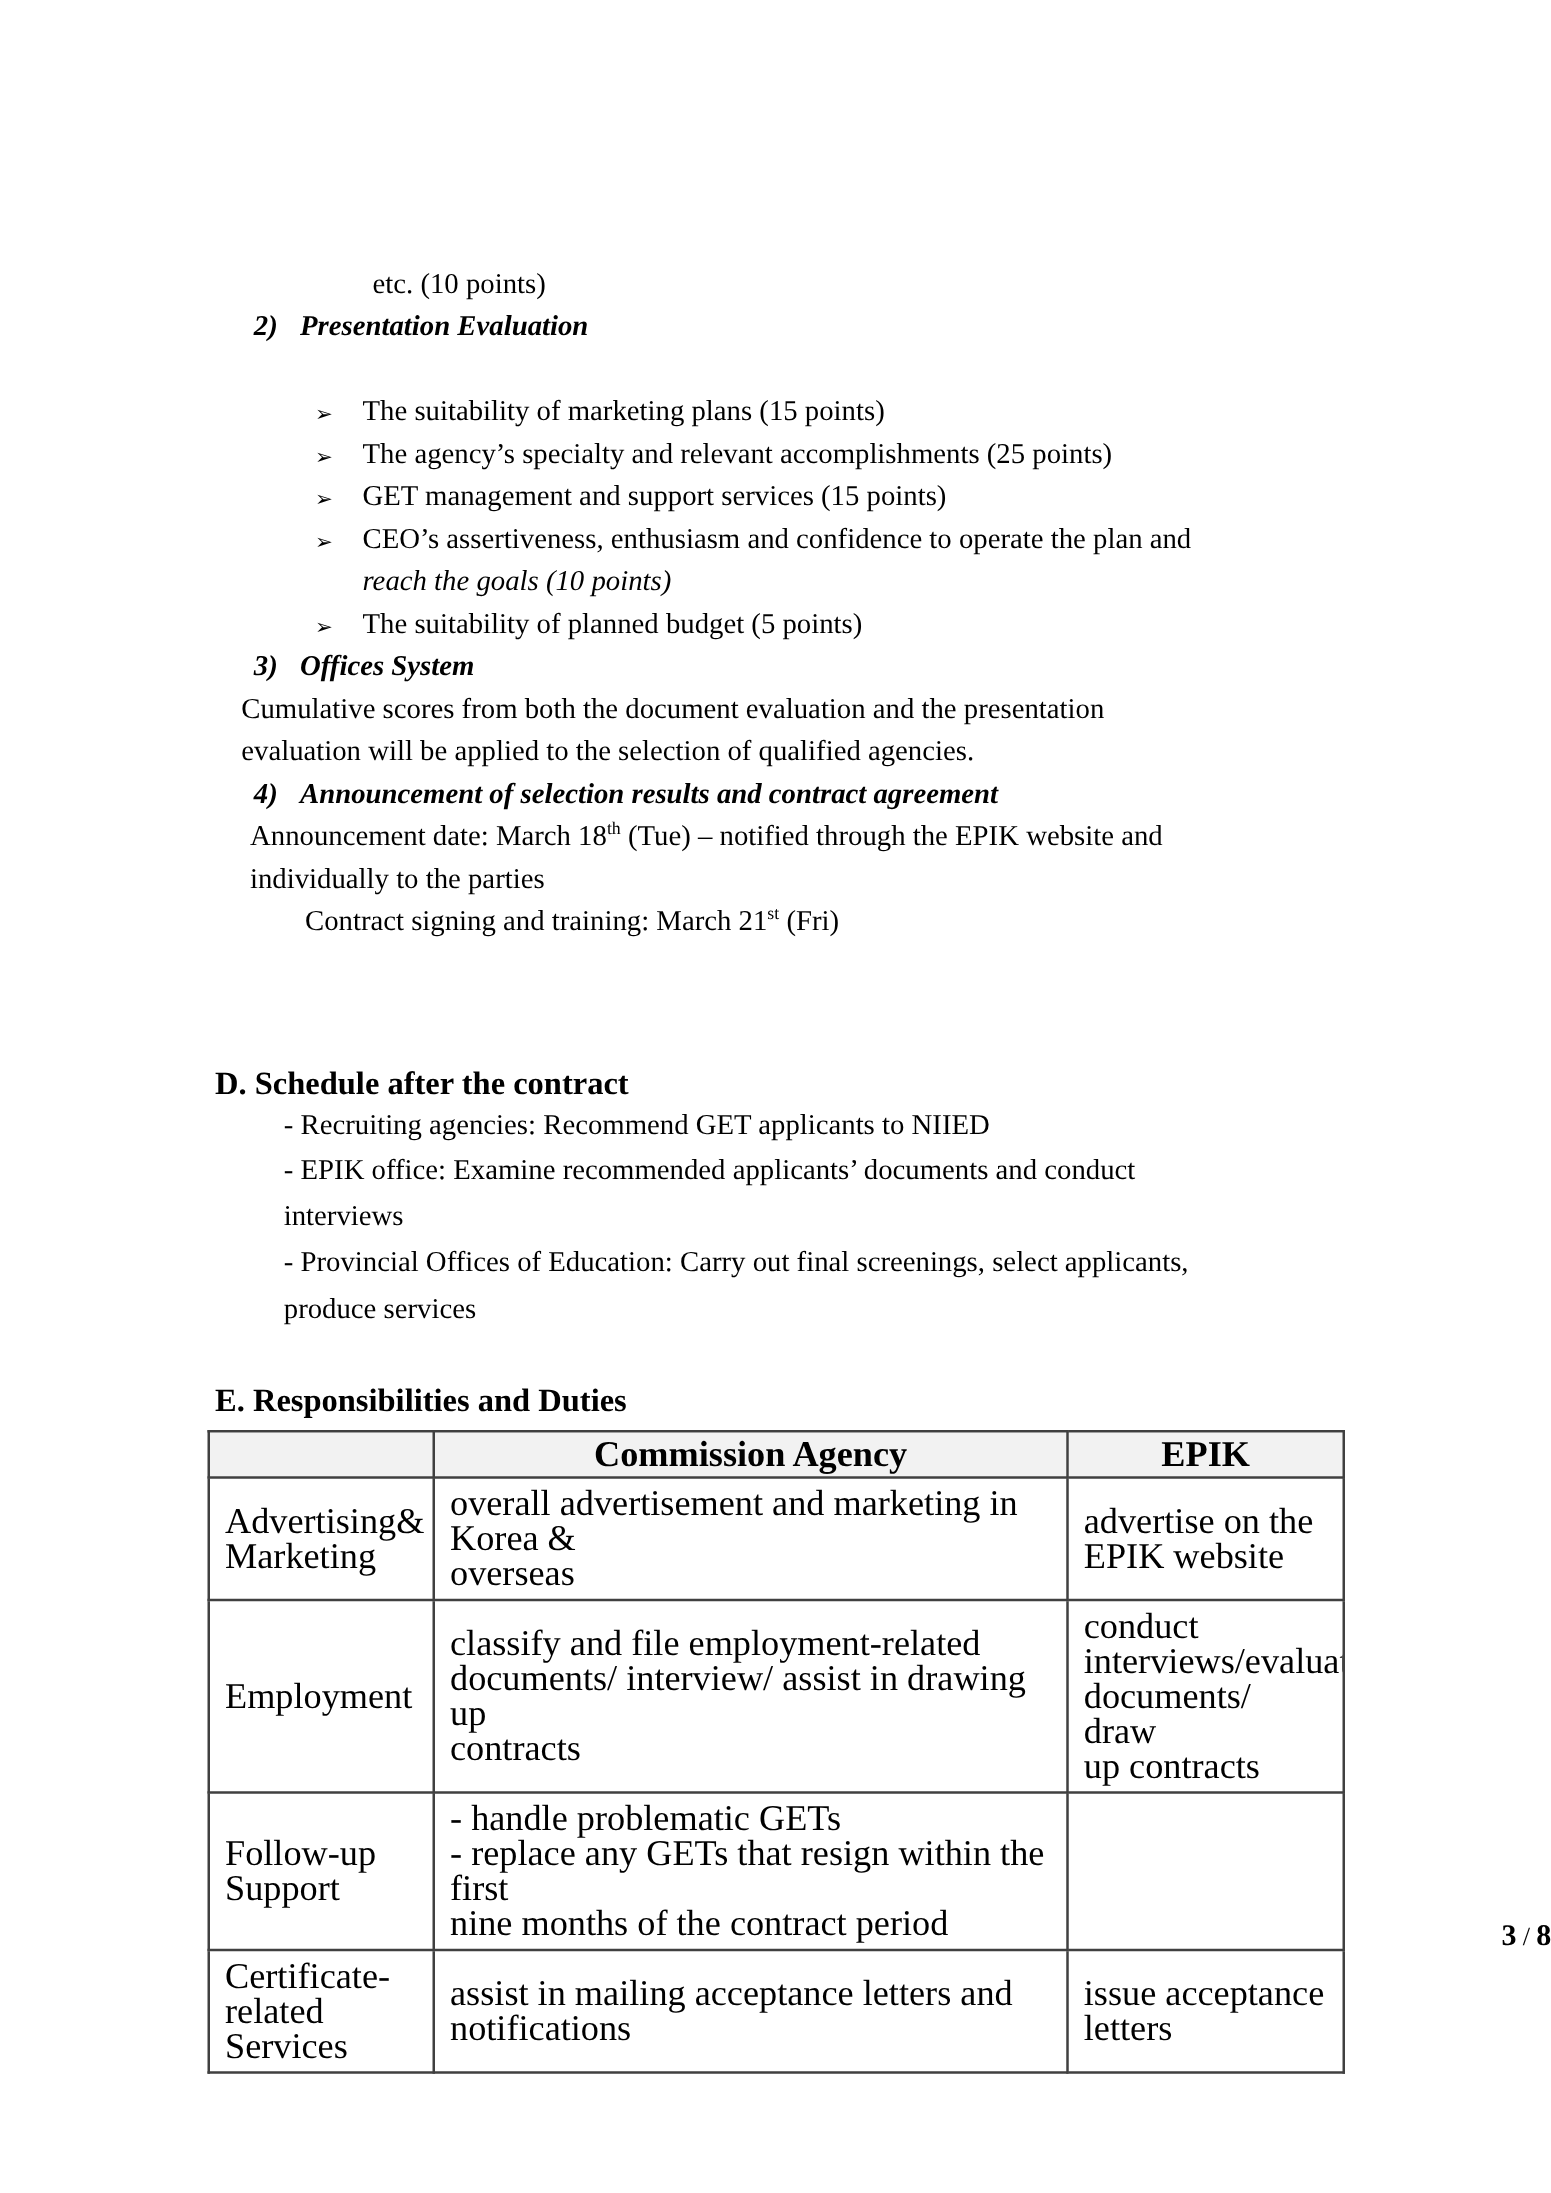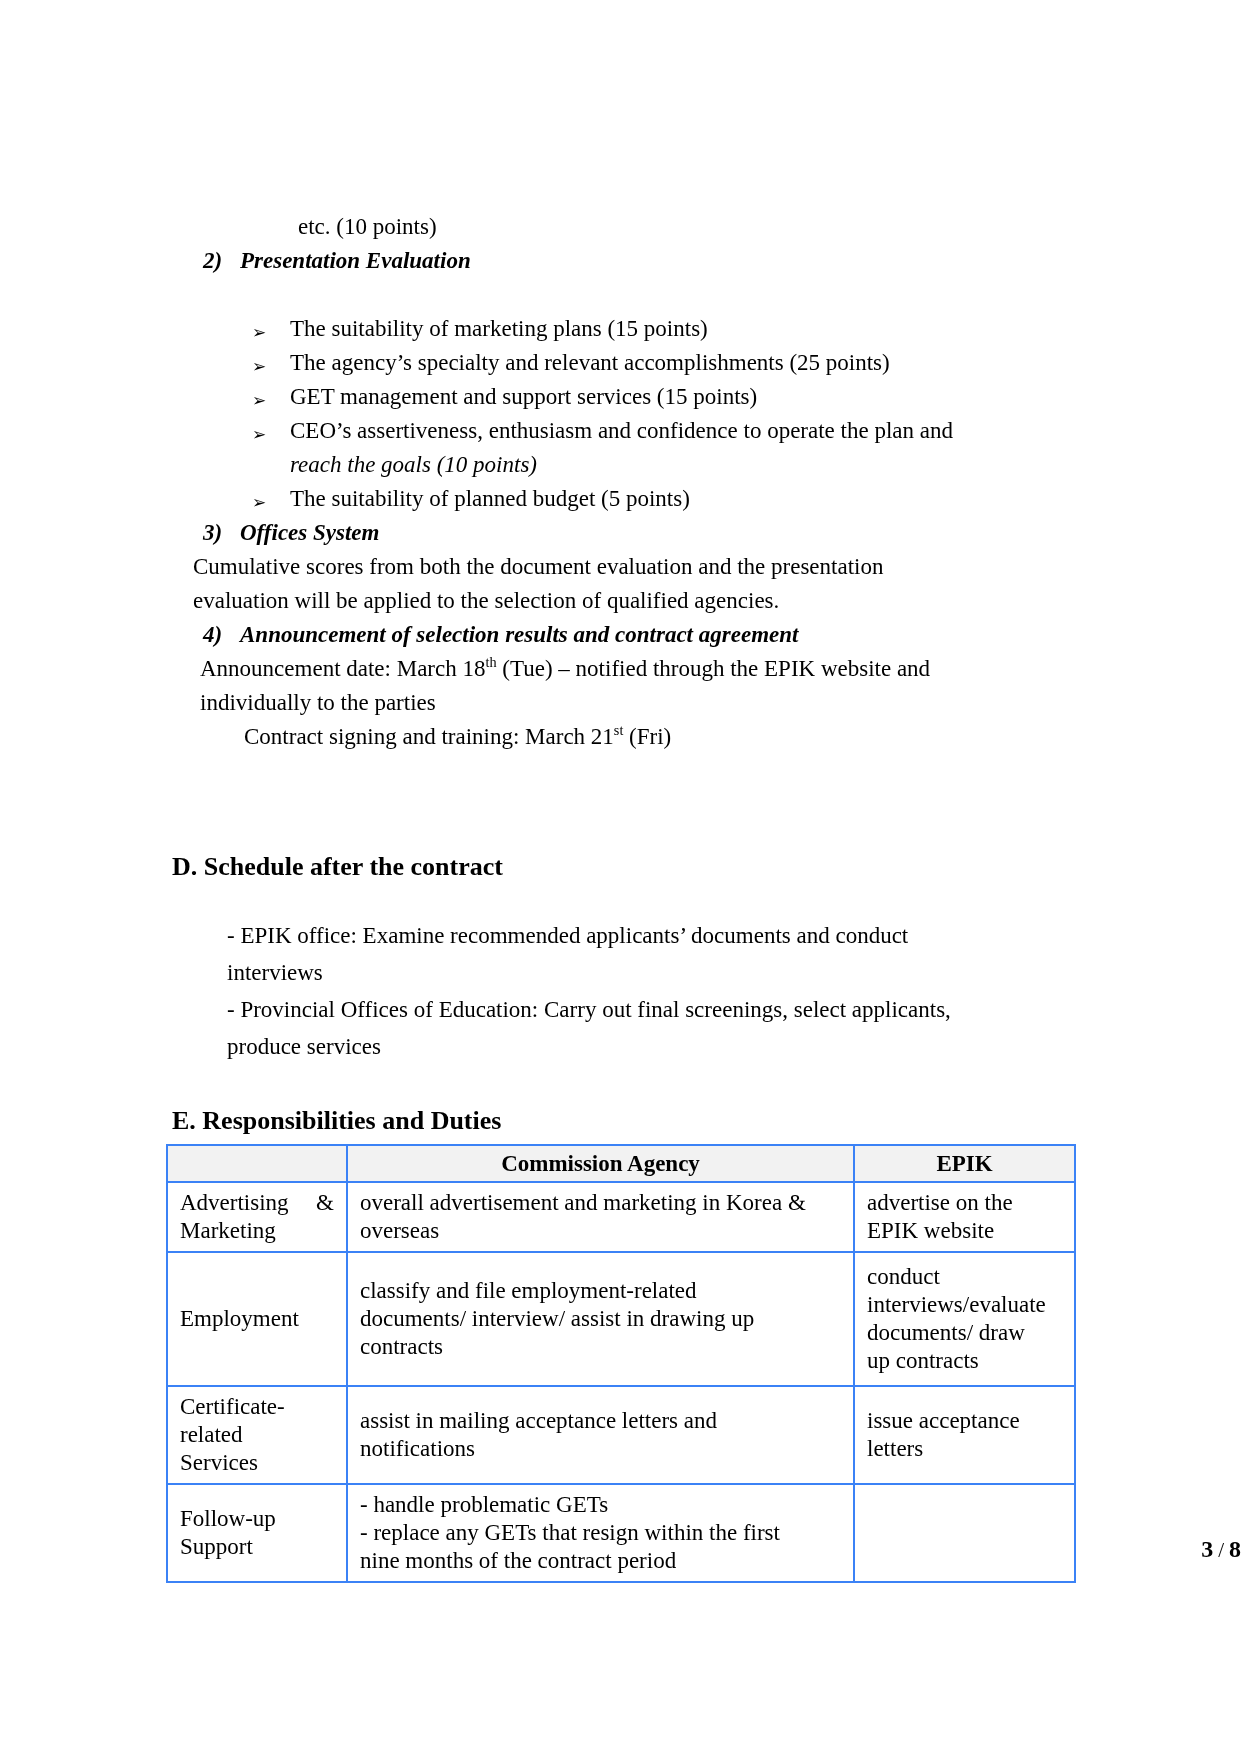--- a/index.html
+++ b/index.html
@@ -35,22 +35,22 @@
   sup{font-size:0.62em;line-height:0;vertical-align:super;}
   table.resp{
     position:absolute;
     left:166px;
     top:1144px;
     width:908px;
     border-collapse:collapse;
     table-layout:fixed;
   }
   table.resp th, table.resp td{
-    border:2px solid #3b82f6;
-    font-size:23px;
+    border:2px solid #404040;
+    font-size:29px;
     line-height:28px;
     padding:6px 12px;
     vertical-align:middle;
     box-sizing:border-box;
     overflow:hidden;
   }
   table.resp th{
     background:#f2f2f2;
     font-weight:bold;
     text-align:center;
@@ -114,20 +114,21 @@
 
   <div class="line" style="left:203px;top:618px;"><span class="item-num">4)</span><span class="item-title" style="position:absolute;left:37px;">Announcement of selection results and contract agreement</span></div>
 
   <div class="line" style="left:200px;top:652px;"><span>Announcement date: March 18</span><sup>th</sup><span> (Tue) – notified through the EPIK website and</span></div>
 
   <div class="line" style="left:200px;top:686px;">individually to the parties</div>
 
   <div class="line" style="left:200px;top:720px;margin-left:44px;"><span>Contract signing and training: March 21</span><sup>st</sup><span> (Fri)</span></div>
 
   <div class="heading" style="left:172px;top:850px;">D. Schedule after the contract</div>
+  <div class="line" style="left:227px;top:883px;">- Recruiting agencies: Recommend GET applicants to NIIED</div>
   <div class="line" style="left:227px;top:919px;">- EPIK office: Examine recommended applicants’ documents and conduct</div>
   <div class="line" style="left:227px;top:956px;">interviews</div>
   <div class="line" style="left:227px;top:993px;">- Provincial Offices of Education: Carry out final screenings, select applicants,</div>
   <div class="line" style="left:227px;top:1030px;">produce services</div>
 
   <div class="heading" style="left:172px;top:1104px;">E. Responsibilities and Duties</div>
 
   <table class="resp">
     <colgroup>
       <col style="width:180px">
@@ -166,45 +167,45 @@
         <div>documents/ interview/ assist in drawing up</div>
         <div>contracts</div>
       </td>
       <td>
         <div>conduct</div>
         <div>interviews/evaluate</div>
         <div>documents/ draw</div>
         <div>up contracts</div>
       </td>
     </tr>
+    <tr style="height:88px;">
+      <td>
+        <div>Follow-up</div>
+        <div>Support</div>
+      </td>
+      <td>
+        <div>- handle problematic GETs</div>
+        <div>- replace any GETs that resign within the first</div>
+        <div>nine months of the contract period</div>
+      </td>
+      <td></td>
+    </tr>
     <tr style="height:94px;">
       <td>
         <div>Certificate-</div>
         <div>related</div>
         <div>Services</div>
       </td>
       <td>
         <div>assist in mailing acceptance letters and</div>
         <div>notifications</div>
       </td>
       <td>
         <div>issue acceptance</div>
         <div>letters</div>
       </td>
     </tr>
-    <tr style="height:88px;">
-      <td>
-        <div>Follow-up</div>
-        <div>Support</div>
-      </td>
-      <td>
-        <div>- handle problematic GETs</div>
-        <div>- replace any GETs that resign within the first</div>
-        <div>nine months of the contract period</div>
-      </td>
-      <td></td>
-    </tr>
   </tbody>
     </table>
 
   <div class="footer"><span class="num">3</span><span class="sep">/</span><span class="num">8</span></div>
 
 </div>
 
 </body></html>

